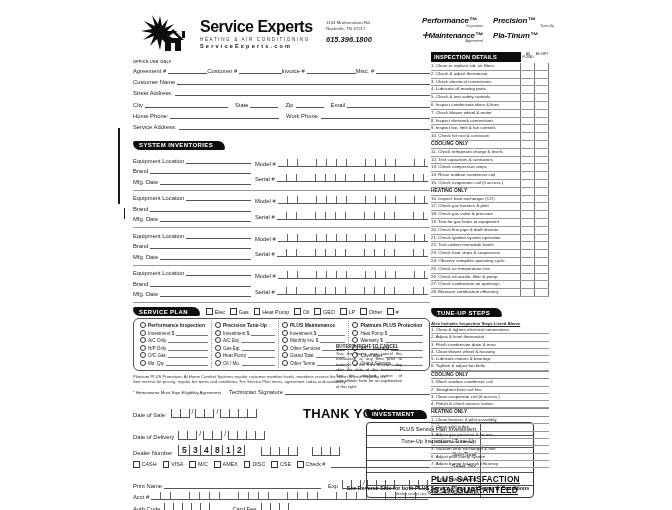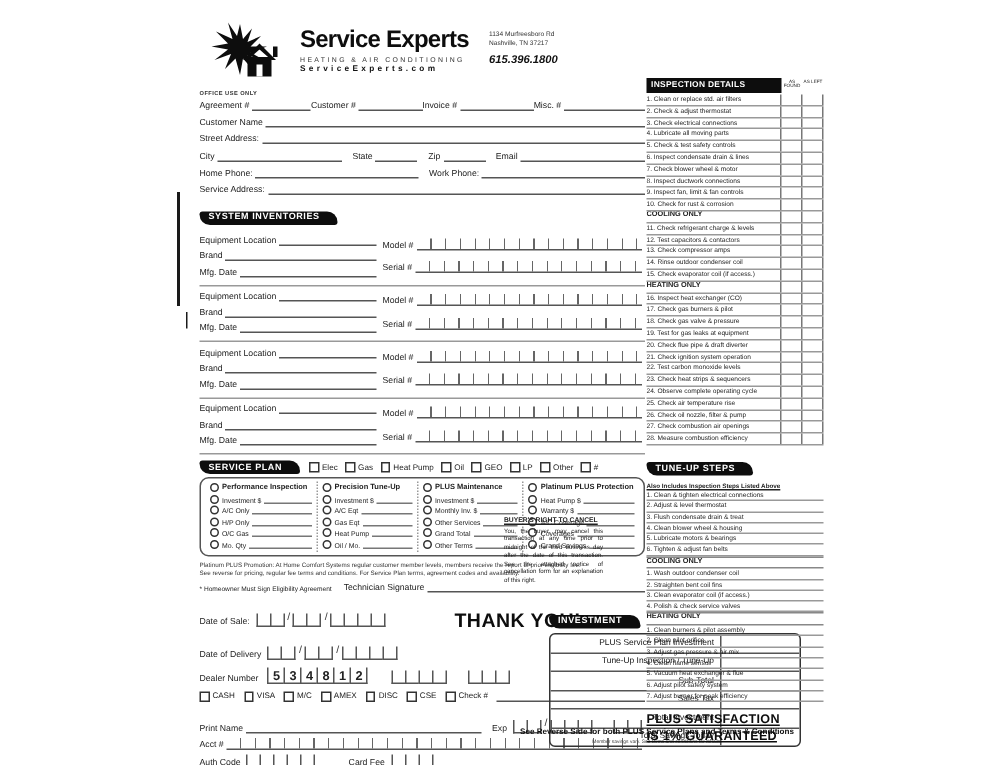--- a/index.html
+++ b/index.html
@@ -124,20 +124,42 @@
     <div class="brand">
       <div class="brand-name">Service Experts</div>
       <div class="brand-tag">HEATING &amp; AIR CONDITIONING</div>
       <div class="brand-web">ServiceExperts.com</div>
     </div>
     <div class="addr">
       <div class="addr-line">1134 Murfreesboro Rd</div>
       <div class="addr-line">Nashville, TN 37217</div>
       <div class="addr-phone">615.396.1800</div>
     </div>
+    <div class="programs">
+
+        <div class="prog">
+          <div class="prog-name">Performance™</div>
+          <div class="prog-sub">Inspection</div>
+        </div>
+
+        <div class="prog">
+          <div class="prog-name">Precision™</div>
+          <div class="prog-sub">Tune-Up</div>
+        </div>
+
+        <div class="prog">
+          <div class="prog-name">✛Maintenance™</div>
+          <div class="prog-sub">Agreement</div>
+        </div>
+
+        <div class="prog">
+          <div class="prog-name">Pla-Tinum™</div>
+          <div class="prog-sub"></div>
+        </div>
+      </div>
   </div>
 
   <div class="leftcol">
     <div class="office-use">OFFICE USE ONLY</div>
 
     <div class="frow">
 
         <div class="pair">
           <span class="flbl">Agreement #</span>
           <span class="fline"></span>

